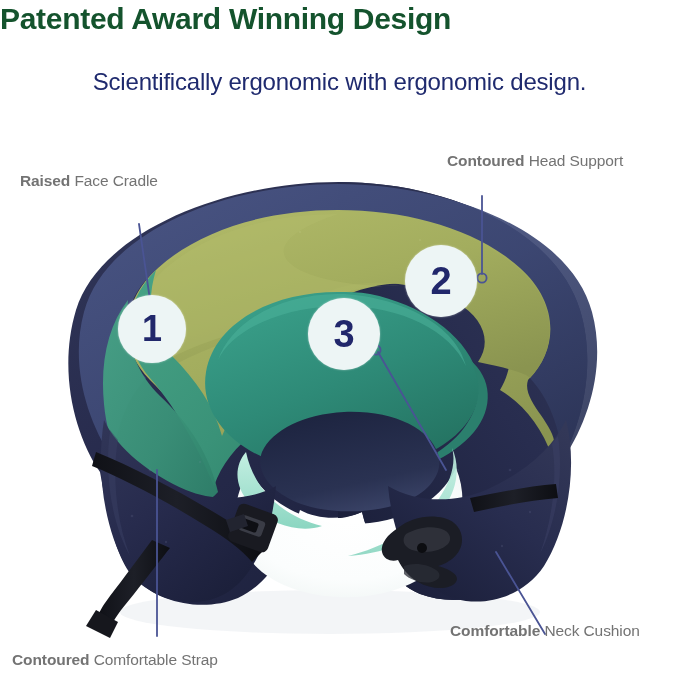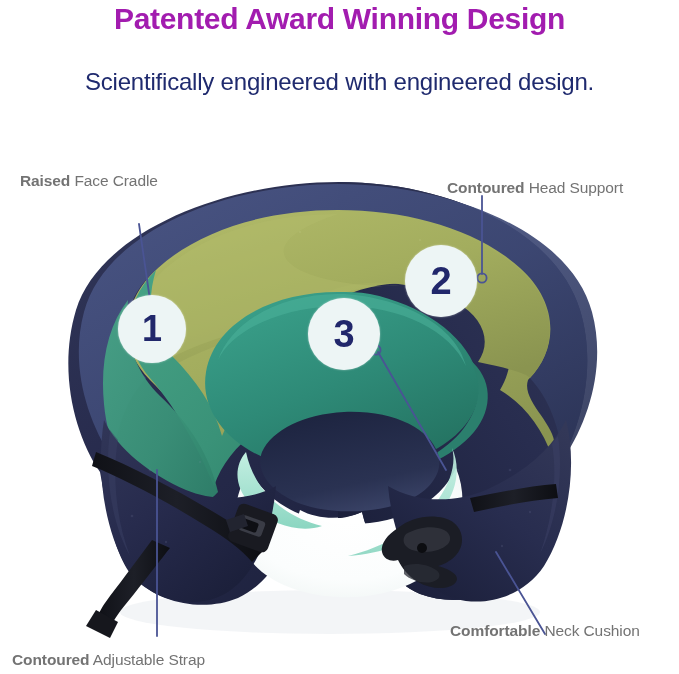--- a/index.html
+++ b/index.html
@@ -8,23 +8,22 @@
     width:679px;height:674px;
     background:#ffffff;
     font-family:"Liberation Sans",sans-serif;
     overflow:hidden;
     position:relative;
   }
   #root{position:relative;width:679px;height:674px;}
 
   .heading{
     position:absolute;left:0;top:2px;width:679px;
-    text-align:center;
     font-size:30px;font-weight:bold;
-    color:#a21caf;
+    color:#14532d;
     letter-spacing:-0.3px;
   }
   .subheading{
     position:absolute;left:0;top:68px;width:679px;
     text-align:center;
     font-size:24px;font-weight:400;
     color:#1f2a6e;
     letter-spacing:-0.2px;
   }
 
@@ -32,21 +31,21 @@
     position:absolute;
     font-size:15.5px;
     color:#737373;
     white-space:nowrap;
     letter-spacing:-0.1px;
   }
   .callout .b{font-weight:bold;}
   .callout .r{font-weight:400;}
 
   .c-tl{left:20px;top:172px;}
-  .c-tr{left:447px;top:179px;}
+  .c-tr{left:447px;top:152px;}
   .c-bl{left:12px;top:651px;}
   .c-br{left:450px;top:622px;}
 
   .art{position:absolute;left:0;top:0;width:679px;height:674px;}
 
   .badge{
     position:absolute;
     border-radius:50%;
     background:#edf5f5;
     color:#21276b;
@@ -57,21 +56,21 @@
   .badge-1{left:118px;top:295px;width:68px;height:68px;font-size:36px;}
   .badge-2{left:405px;top:245px;width:72px;height:72px;font-size:38px;}
   .badge-3{left:308px;top:298px;width:72px;height:72px;font-size:38px;}
 </style>
 </head>
 <body>
 
 <div id="root">
 
   <div class="heading">Patented Award Winning Design</div>
-  <div class="subheading">Scientifically engineered with engineered design.</div>
+  <div class="subheading">Scientifically ergonomic with ergonomic design.</div>
 
   <svg class="art" viewBox="0 0 679 674">
     <defs>
       <linearGradient id="gOlive" x1="0.15" y1="0" x2="0.85" y2="1">
         <stop offset="0%" stop-color="#b0b968"></stop>
         <stop offset="45%" stop-color="#a3ad5e"></stop>
         <stop offset="100%" stop-color="#8a9450"></stop>
       </linearGradient>
       <linearGradient id="gTeal" x1="0.2" y1="0" x2="0.8" y2="1">
         <stop offset="0%" stop-color="#3aa08a"></stop>
@@ -343,20 +342,20 @@
 
   <div class="callout c-tl">
     <span class="b">Raised</span><span class="r"> Face Cradle</span>
   </div>
 
   <div class="callout c-tr">
     <span class="b">Contoured</span><span class="r"> Head Support</span>
   </div>
 
   <div class="callout c-bl">
-    <span class="b">Contoured</span><span class="r"> Adjustable Strap</span>
+    <span class="b">Contoured</span><span class="r"> Comfortable Strap</span>
   </div>
 
   <div class="callout c-br">
     <span class="b">Comfortable</span><span class="r"> Neck Cushion</span>
   </div>
 
 </div>
 
 </body></html>

